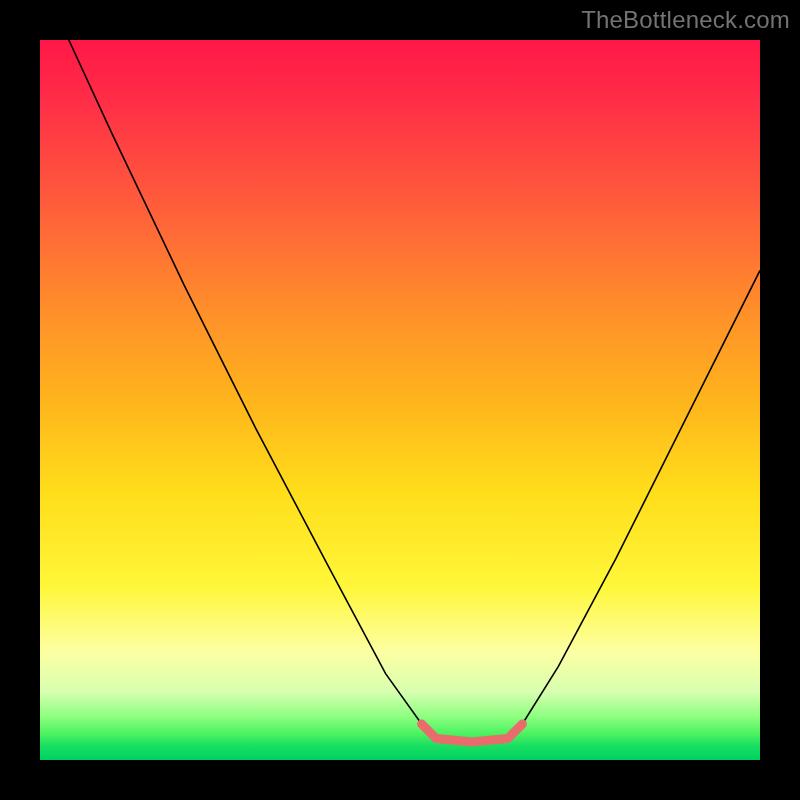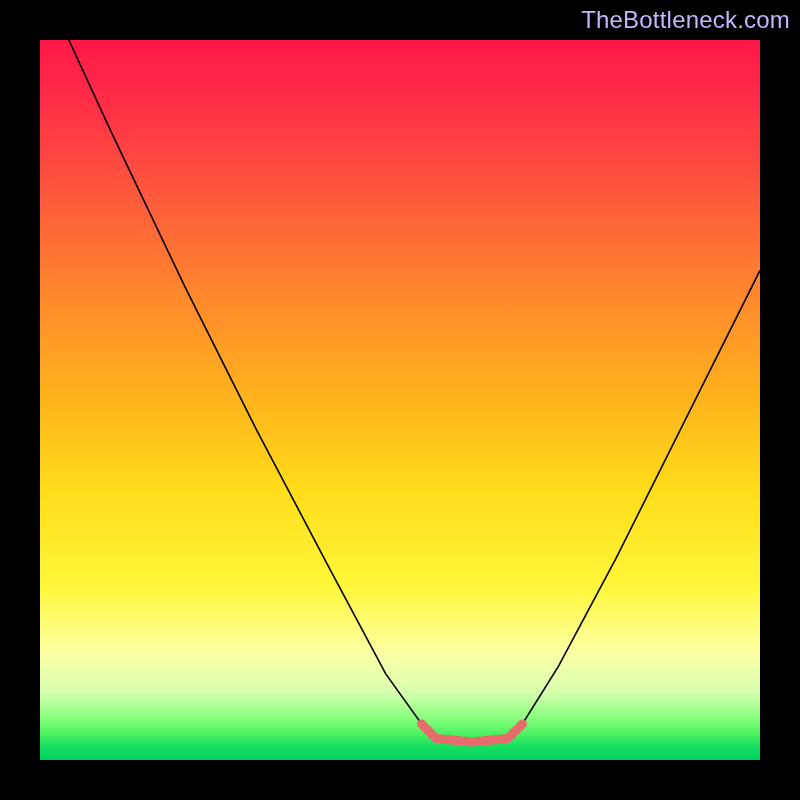--- a/index.html
+++ b/index.html
@@ -41,21 +41,21 @@
       #8cff80 94%,
       #48f060 96.5%,
       #19e061 98%,
       #00d062 100%
     );
   }
   .watermark {
     position: absolute;
     top: 6px;
     right: 10px;
-    color: #c4b5fd;
+    color: #737373;
     font-size: 24px;
     font-weight: 500;
     letter-spacing: 0.2px;
     user-select: none;
   }
   svg.curve {
     position: absolute;
     inset: 0;
   }
 </style>

